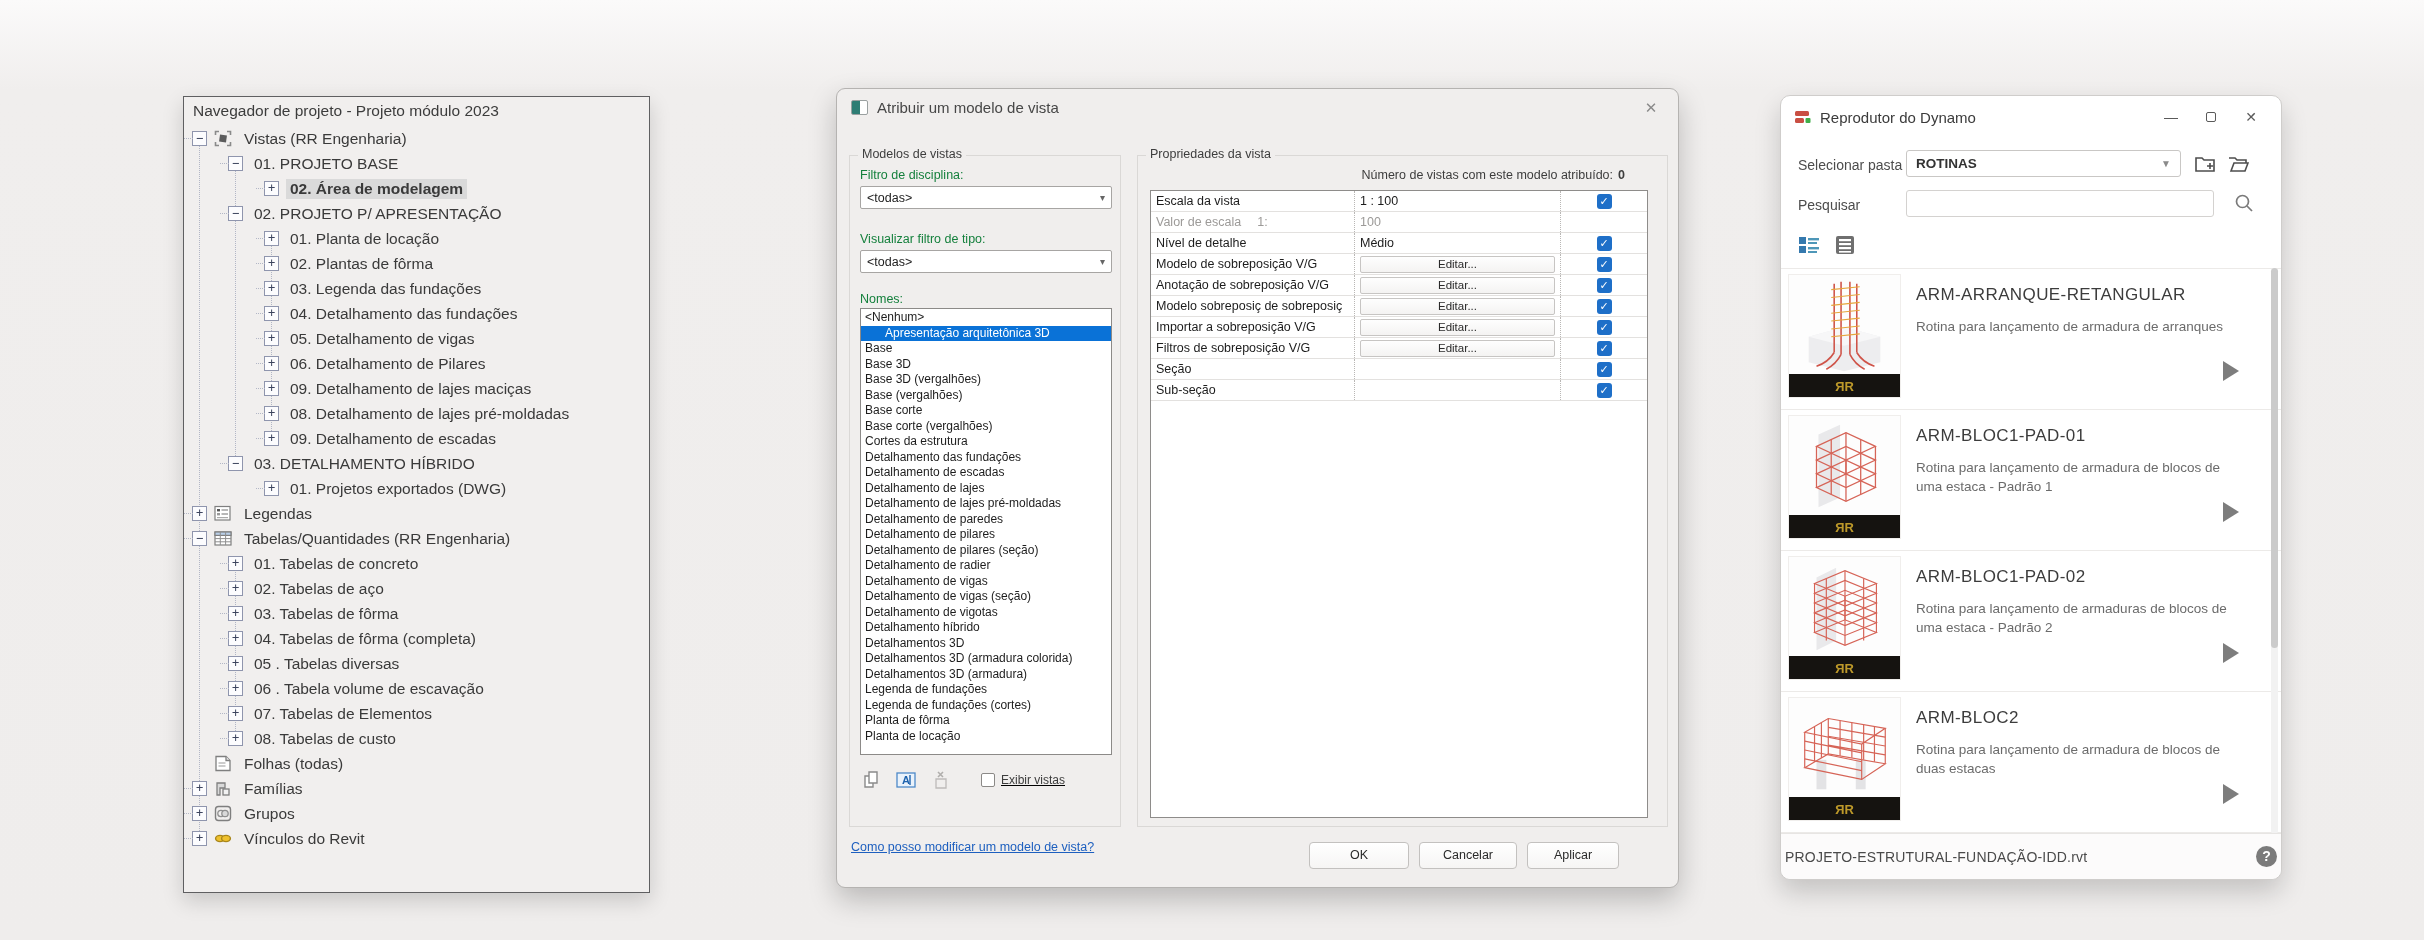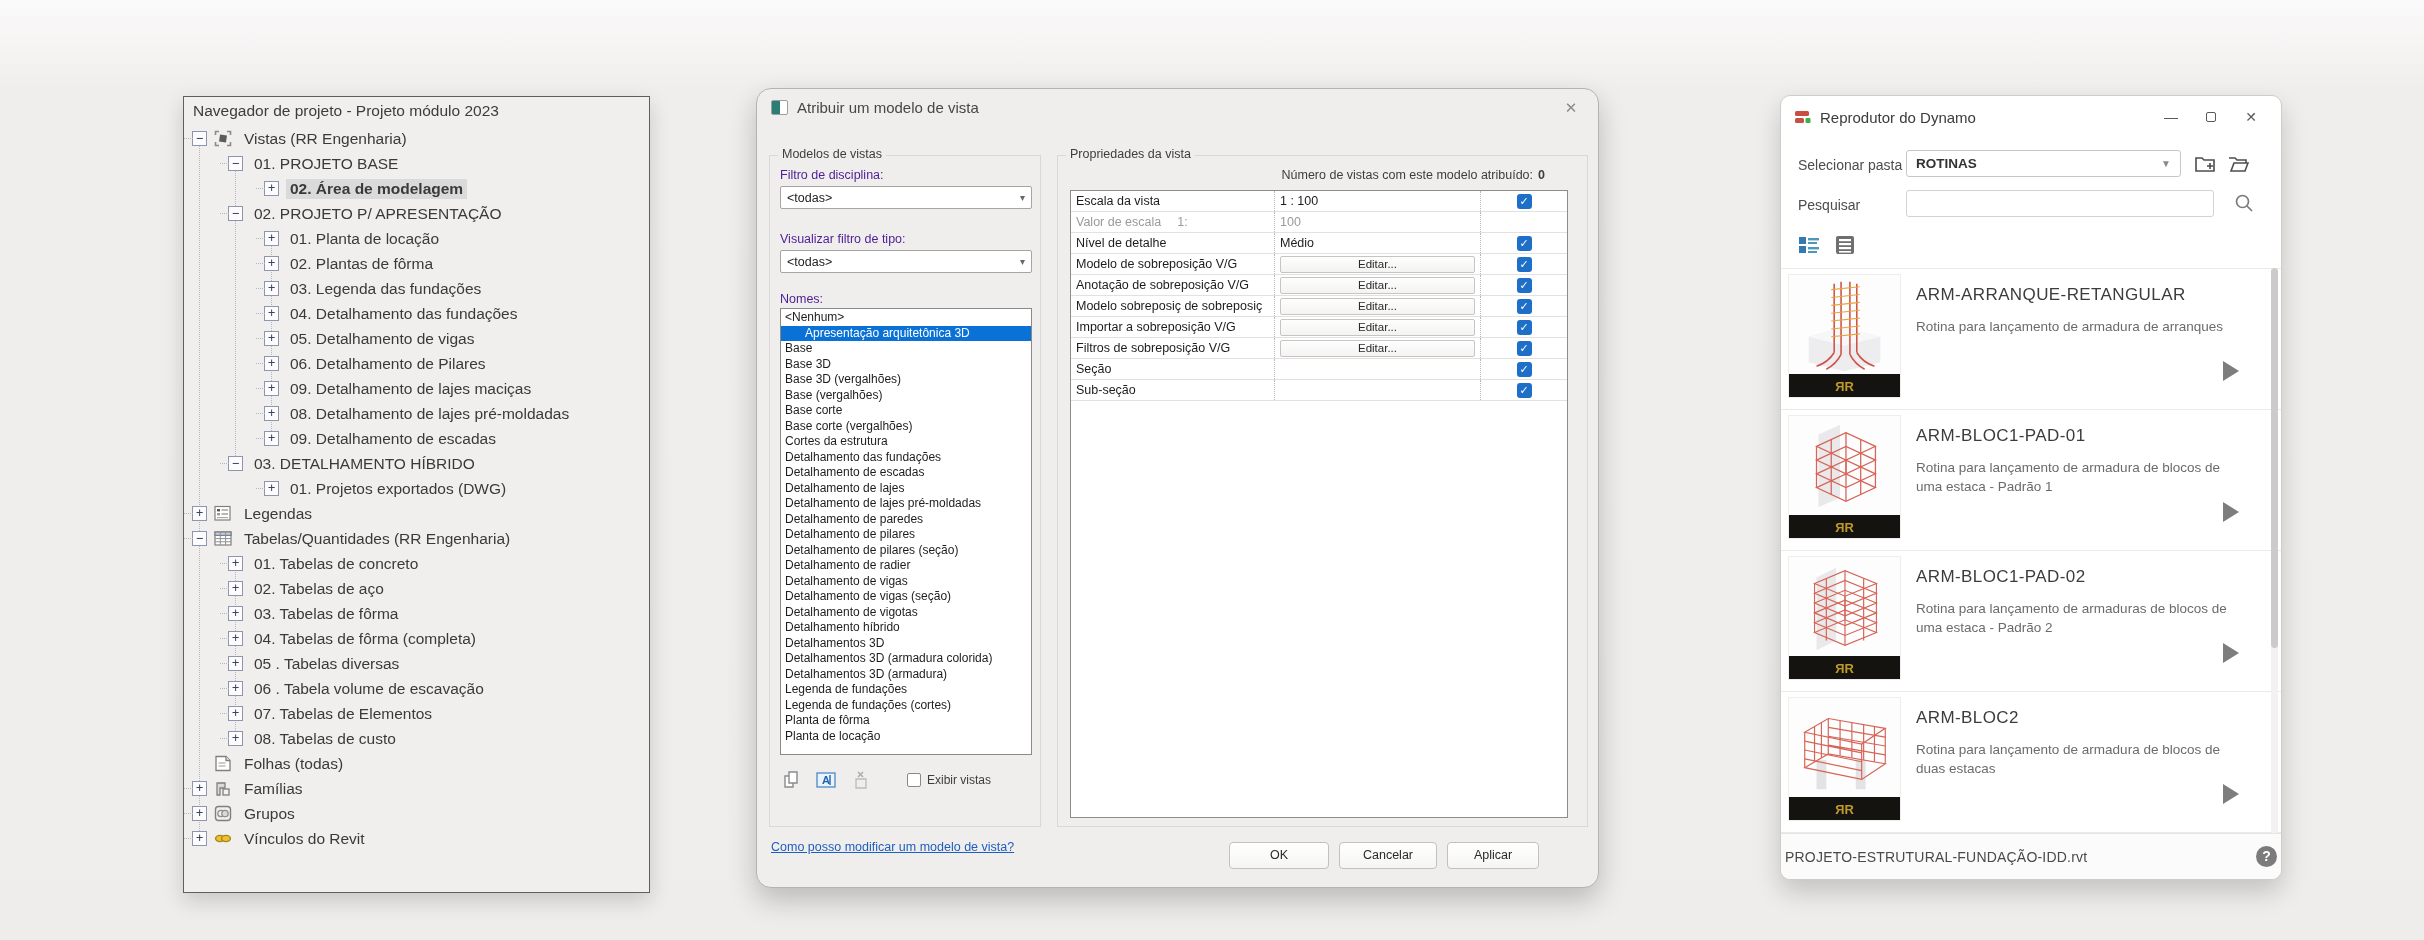--- a/index.html
+++ b/index.html
@@ -25,52 +25,52 @@
     font:12px/13px "DejaVu Sans Mono", monospace; text-align:center; }
   .expand::before { content:""; position:absolute; right:100%; top:6px; width:9px;
     border-top:1px dotted #b2b6c6; }
   .expand.none { visibility:hidden; }
   .tree-icon { flex:none; width:19px; height:17px; margin-right:7px; }
   .tree-icon svg { width:18px; height:17px; display:block; }
   .tree-label { padding:1px 4px; }
   .tree-row.selected .tree-label { background:#dadada; font-weight:bold; }
 
   
-  #vt-dialog { left:756px; top:88px; width:843px; height:800px;
-    background:#f0eeed; border:1px solid #b5b3b1; border-radius:15px;
+  #vt-dialog { left:836px; top:88px; width:843px; height:800px;
+    background:#f0eeed; border:1px solid #b5b3b1; border-radius:9px;
     box-shadow:0 12px 28px rgba(0,0,0,.22); }
   .dlg-titlebar { position:relative; height:36px; display:flex; align-items:center;
     padding:0 14px; font-size:15px; color:#474747; }
   .dlg-appicon { width:17px; height:15px; margin-right:9px; border:1px solid #9aa0a0;
     background:linear-gradient(90deg,#2e7d74 0 55%, #ffffff 55%); border-radius:2px; }
   .dlg-close { position:absolute; right:16px; top:8px; width:22px; height:22px;
     text-align:center; line-height:22px; font-size:15px; color:#8a8a8a; cursor:default; }
 
   .grp { position:absolute; border:1px solid #dad8d6; }
   .grp-label { position:absolute; top:-9px; left:8px; padding:0 4px;
     background:#f0eeed; font-size:12.5px; color:#3d3d3d; }
 
   #grp-models { left:12px; top:66px; width:272px; height:672px; }
-  .fld-label { position:absolute; left:10px; font-size:12.5px; color:#4c1d95; }
+  .fld-label { position:absolute; left:10px; font-size:12.5px; color:#15803d; }
   .dd { position:absolute; left:10px; width:252px; height:23px; background:#fff;
     border:1px solid #a7a5a3; border-radius:2px; display:flex; align-items:center;
     padding:0 6px; font-size:12.5px; color:#222; }
   .dd .caret { margin-left:auto; font-size:10px; color:#666; }
 
   .names-list { position:absolute; left:10px; top:152px; width:252px; height:447px;
     background:#fff; border:1px solid #8c8a88; overflow:hidden; padding-top:1px; }
   .name-item { height:15.5px; line-height:15.5px; padding:0 4px; font-size:12px;
     color:#1d1d1d; white-space:nowrap; overflow:hidden; }
   .name-item.selected { background:#0a72d7; color:#fff;padding-left:24px; }
 
   .vt-toolbar { position:absolute; left:10px; top:612px; height:24px; display:flex;
     align-items:center; }
   .vt-tool { width:22px; height:22px; margin-right:13px; }
   .vt-tool svg { width:22px; height:22px; display:block; }
-  .vt-check { display:flex; align-items:flex-end; margin-left:22px; }
+  .vt-check { display:flex; align-items:flex-end; margin-left:16px;text-decoration:underline; }
   .vt-checkbox { width:14px; height:14px; border:1px solid #8b8987; border-radius:2px;
     background:#fff; margin-right:6px; }
   .vt-check-label { font-size:12px; color:#3d3d3d; }
 
   #grp-props { left:300px; top:66px; width:531px; height:672px; }
   .count-line { position:absolute; top:12px; right:42px; font-size:12.5px; color:#3d3d3d; }
   .count-line b { margin-left:5px; }
   .prop-table { position:absolute; left:12px; top:34px; width:498px; bottom:8px;
     background:#fff; border:1px solid #8e8c8a; }
   .pt-row { display:flex; height:21px; border-bottom:1px solid #e3e1df; }

